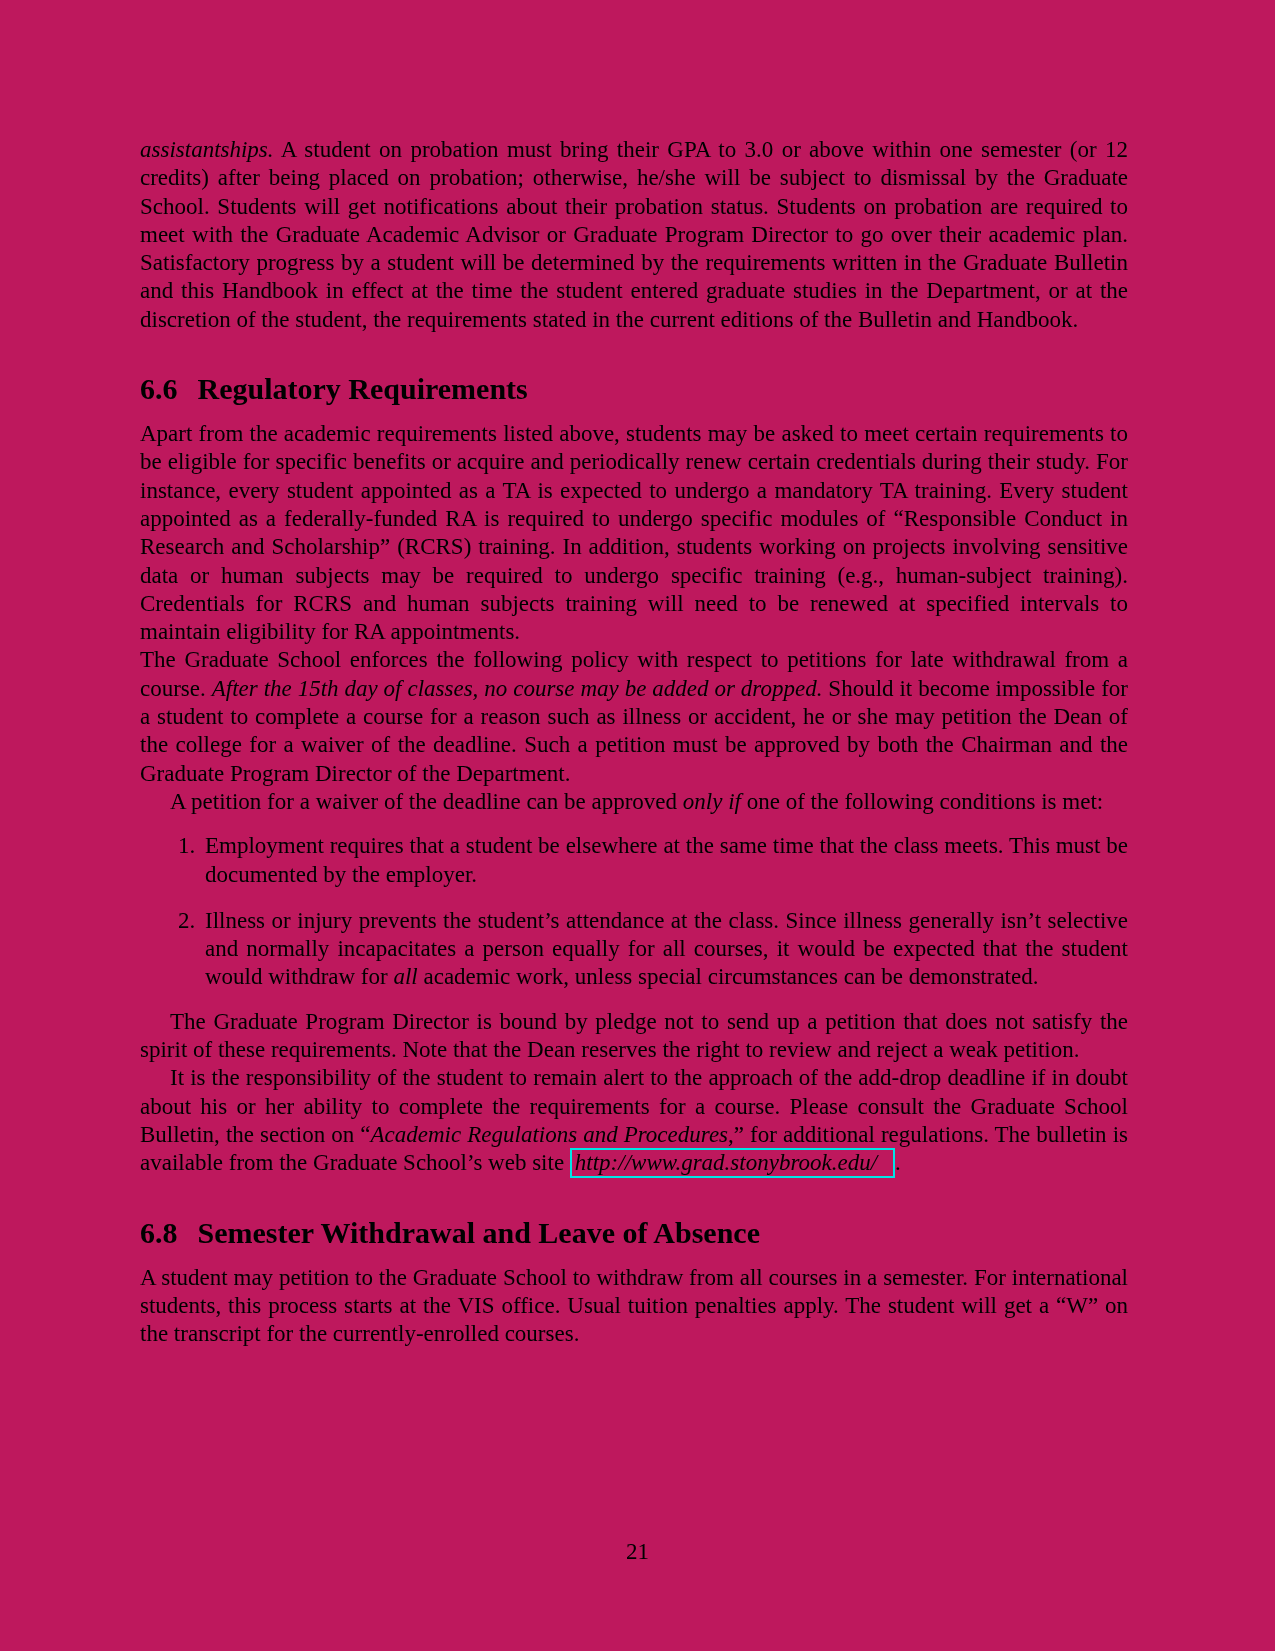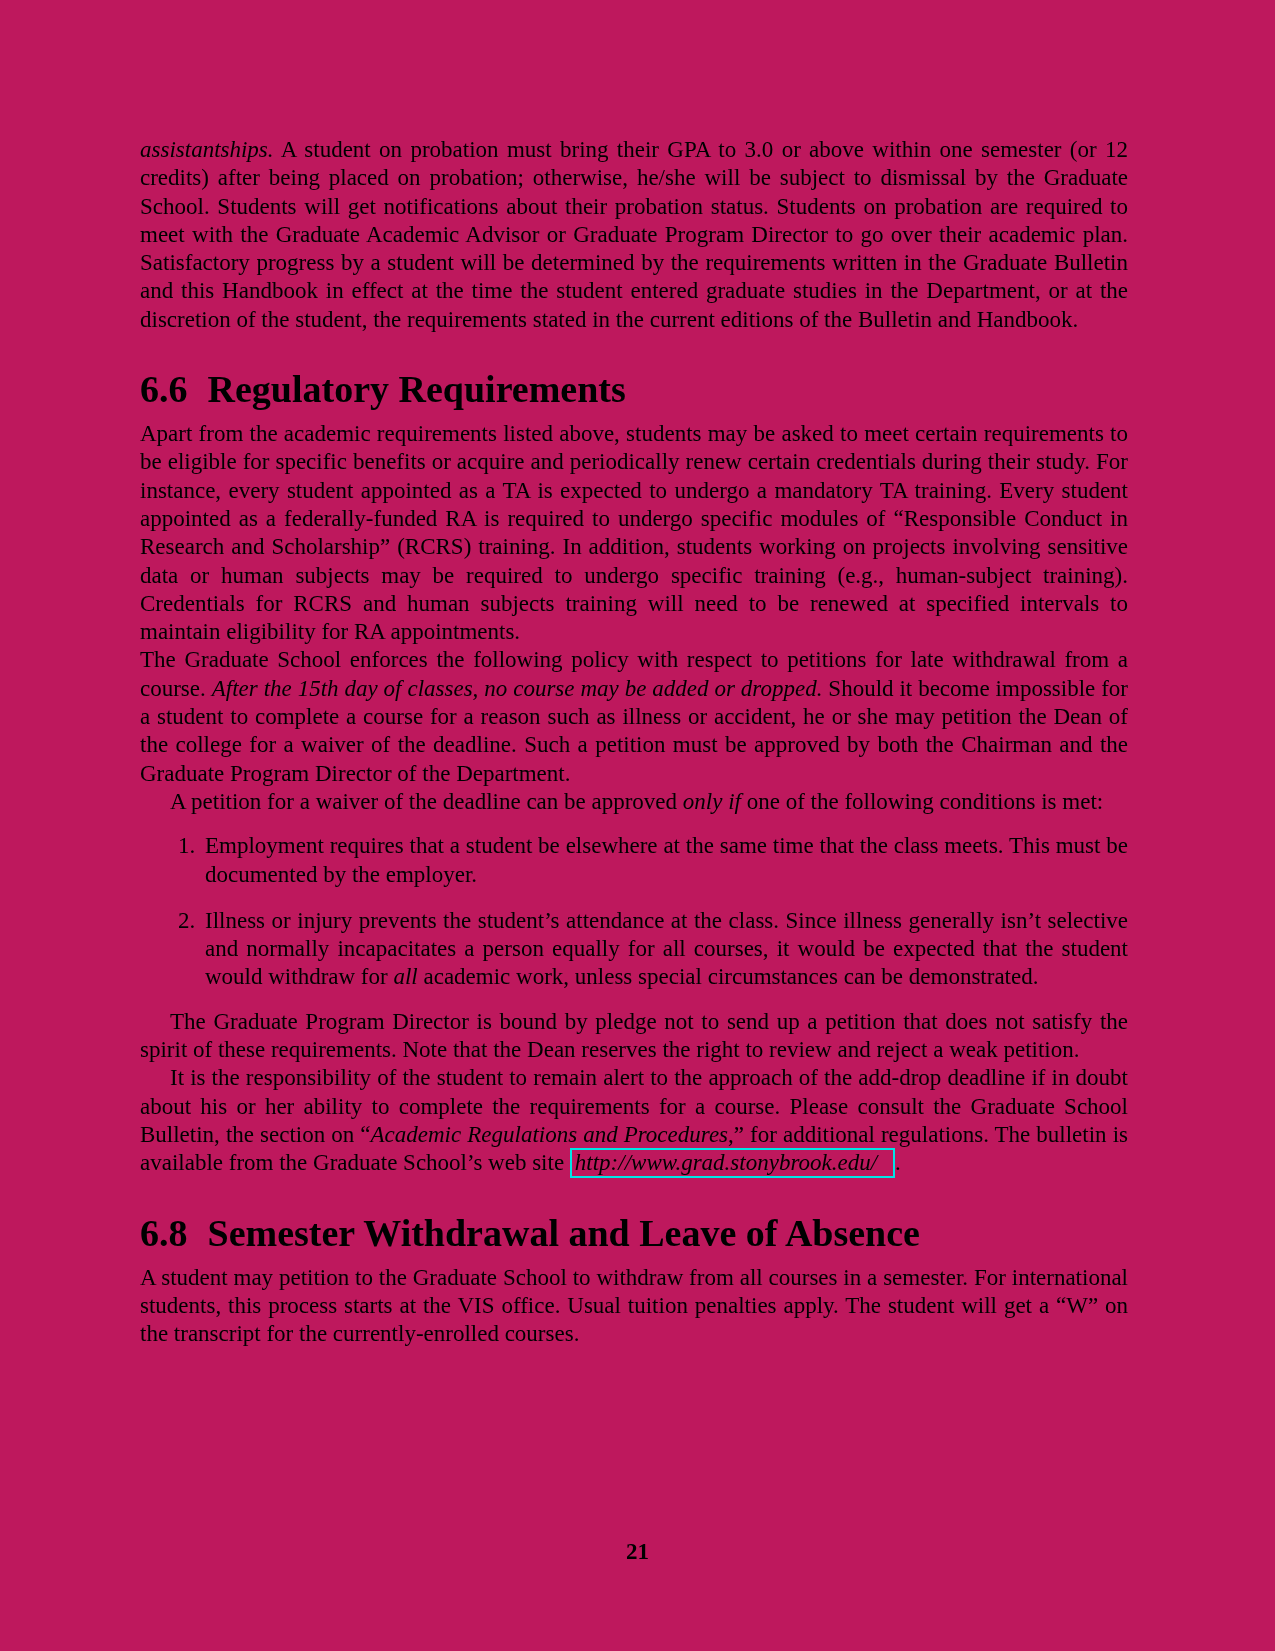--- a/index.html
+++ b/index.html
@@ -25,21 +25,21 @@
     left: 140px;
     top: 136px;
     width: 988px;
     font-size: 23px;
     line-height: 28.3px;
     text-align: justify;
     hyphens: auto;
     -webkit-hyphens: auto;
   }
   h2.section {
-    font-size: 38px;
+    font-size: 30px;
     line-height: 36px;
     font-weight: bold;
     margin: 37px 0 13px 0;
     text-align: left;
     hyphens: none;
   }
   h2.section .sec-num {
     display: inline-block;
     margin-right: 20px;
   }
@@ -81,21 +81,20 @@
     cursor: pointer;
   }
   .footer {
     position: absolute;
     left: 0;
     top: 1538px;
     width: 1275px;
     text-align: center;
     font-size: 23px;
     line-height: 28.3px;
-    font-weight: bold;
   }
 </style>
 </head>
 <body>
 
 <div class="page">
   <div class="content" id="content">
       <p><span class="italic">assistantships.</span><span> A student on probation must bring their GPA to 3.0 or above within one semester (or 12 credits) after being placed on probation; otherwise, he/she will be subject to dismissal by the Graduate School. Students will get notifications about their probation status. Students on probation are required to meet with the Graduate Academic Advisor or Graduate Program Director to go over their academic plan. Satisfactory progress by a student will be determined by the requirements written in the Graduate Bulletin and this Handbook in effect at the time the student entered graduate studies in the Department, or at the discretion of the student, the requirements stated in the current editions of the Bulletin and Handbook.</span></p>
       <h2 class="section"><span class="sec-num">6.6</span><span>Regulatory Requirements</span></h2>
       <p><span>Apart from the academic requirements listed above, students may be asked to meet certain requirements to be eligible for specific benefits or acquire and periodically renew certain credentials during their study. For instance, every student appointed as a TA is expected to undergo a mandatory TA training. Every student appointed as a federally-funded RA is required to undergo specific modules of “Responsible Conduct in Research and Scholarship” (RCRS) training. In addition, students working on projects involving sensitive data or human subjects may be required to undergo specific training (e.g., human-subject training). Credentials for RCRS and human subjects training will need to be renewed at specified intervals to maintain eligibility for RA appointments.</span></p>

